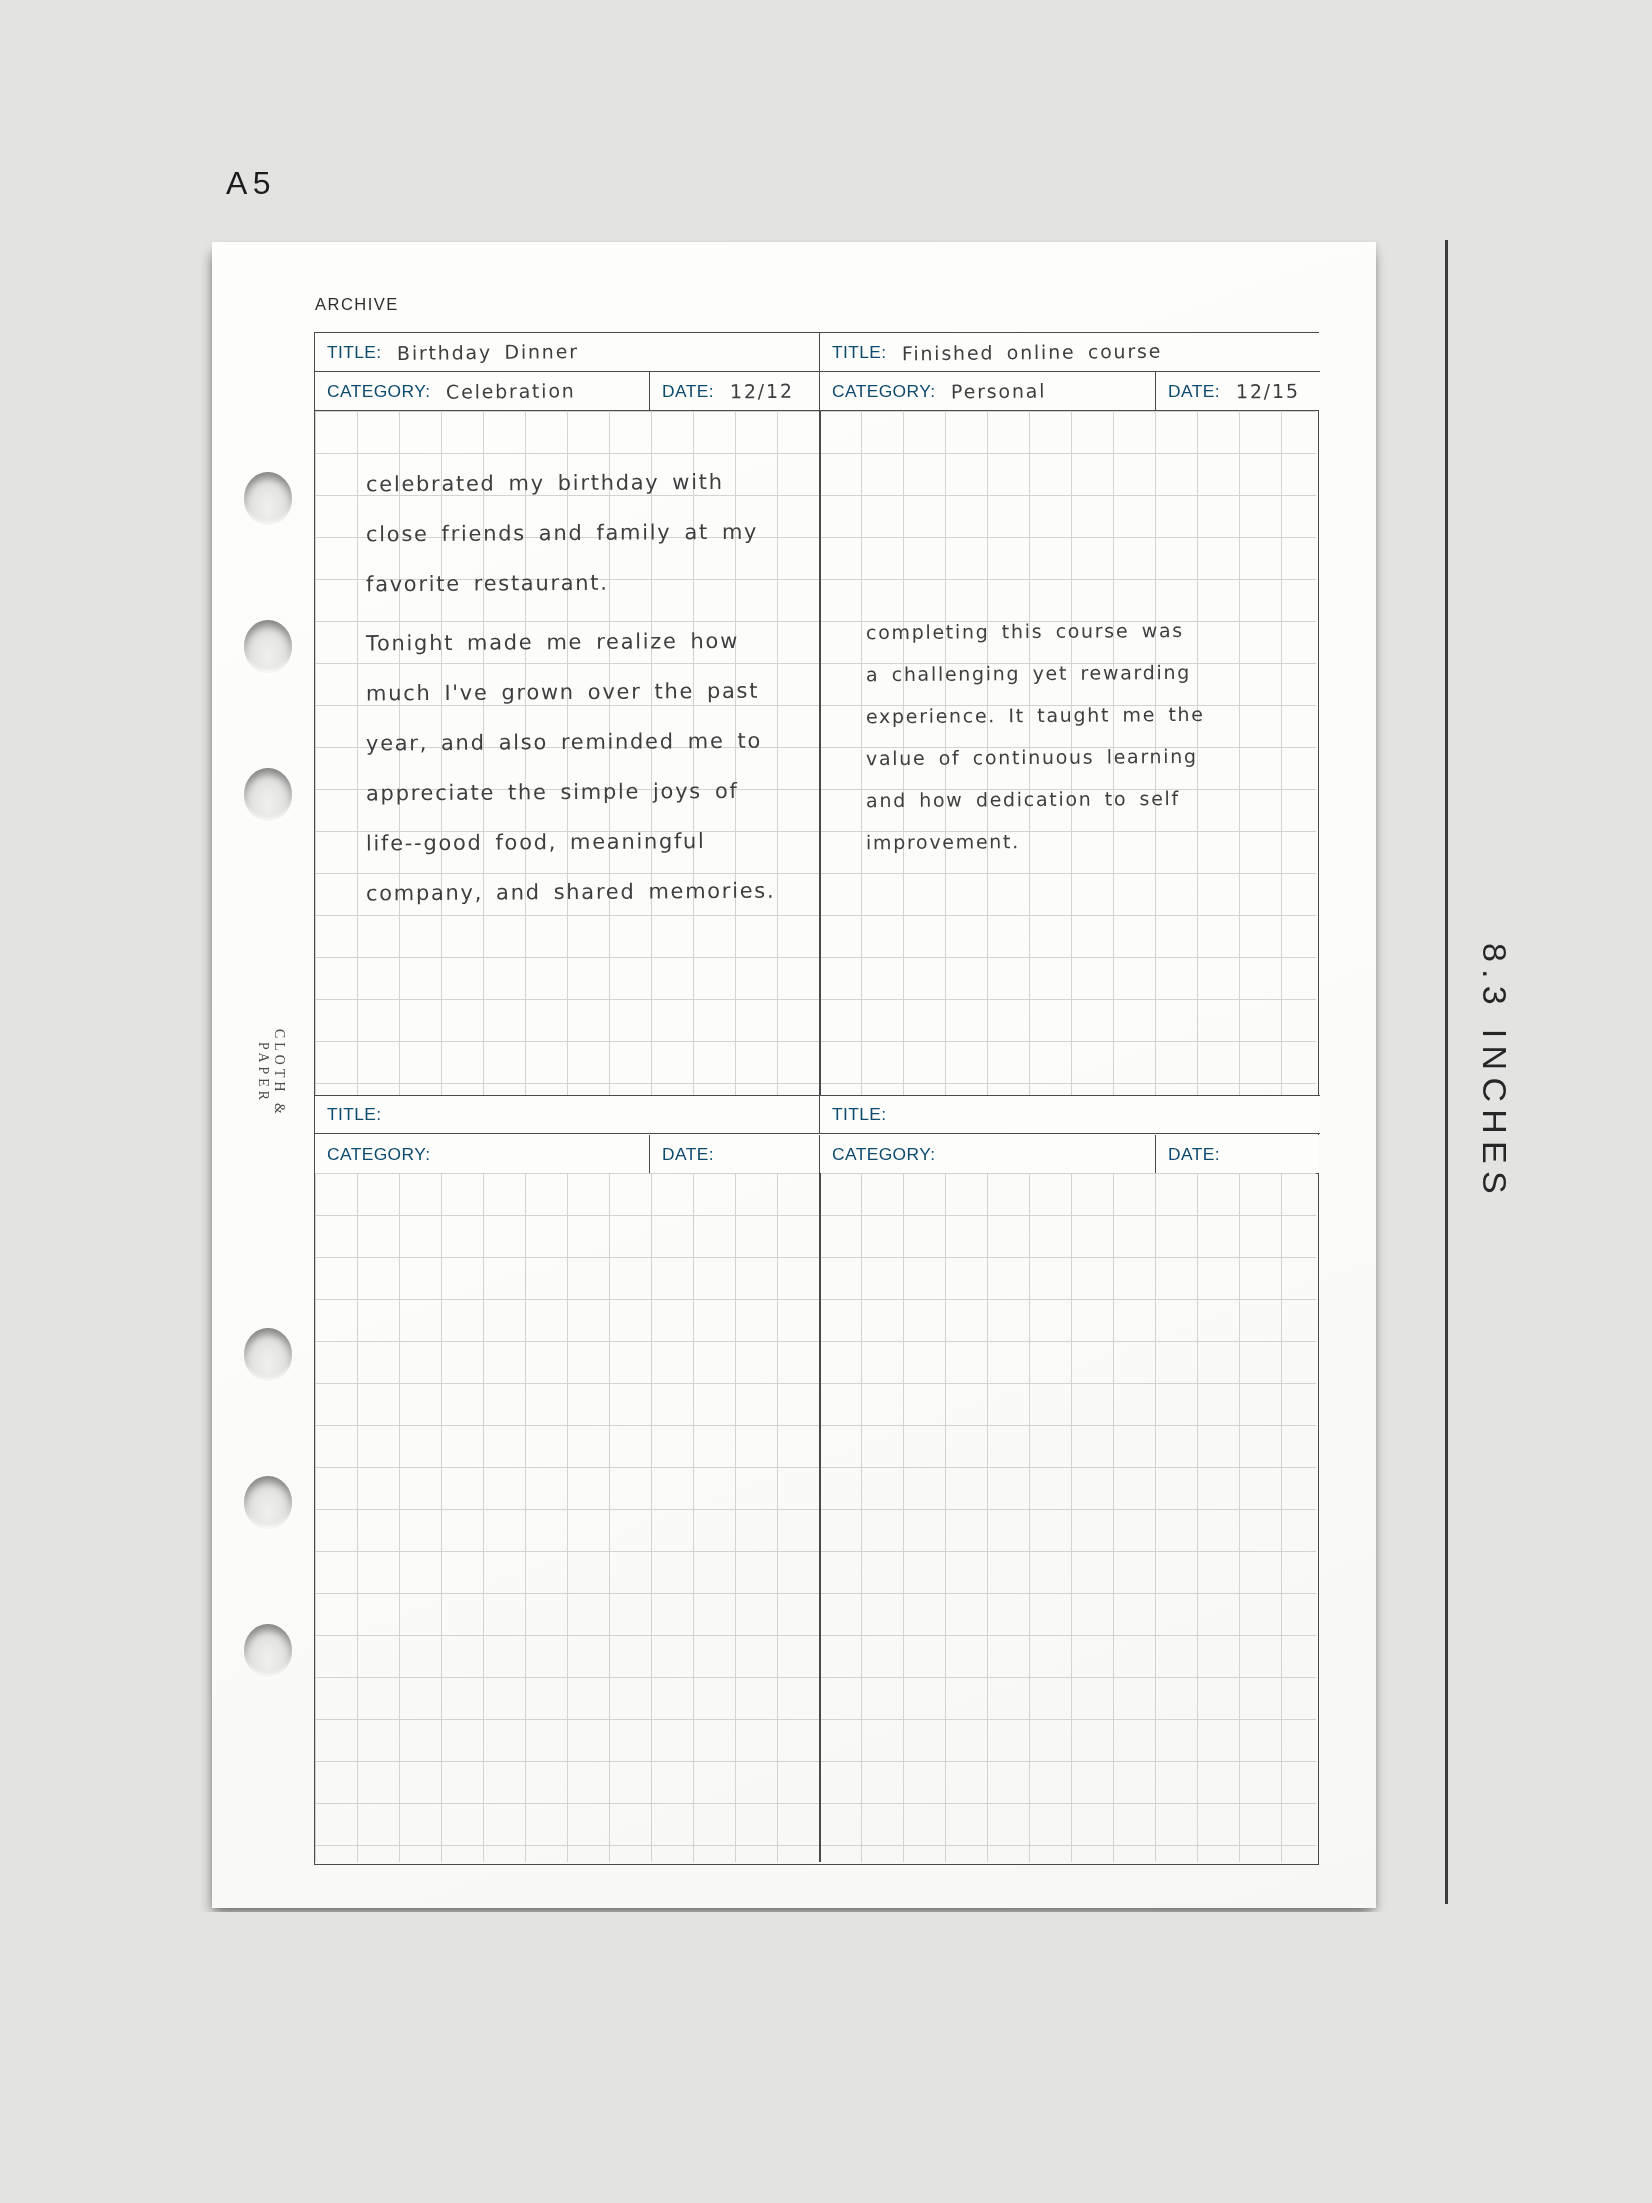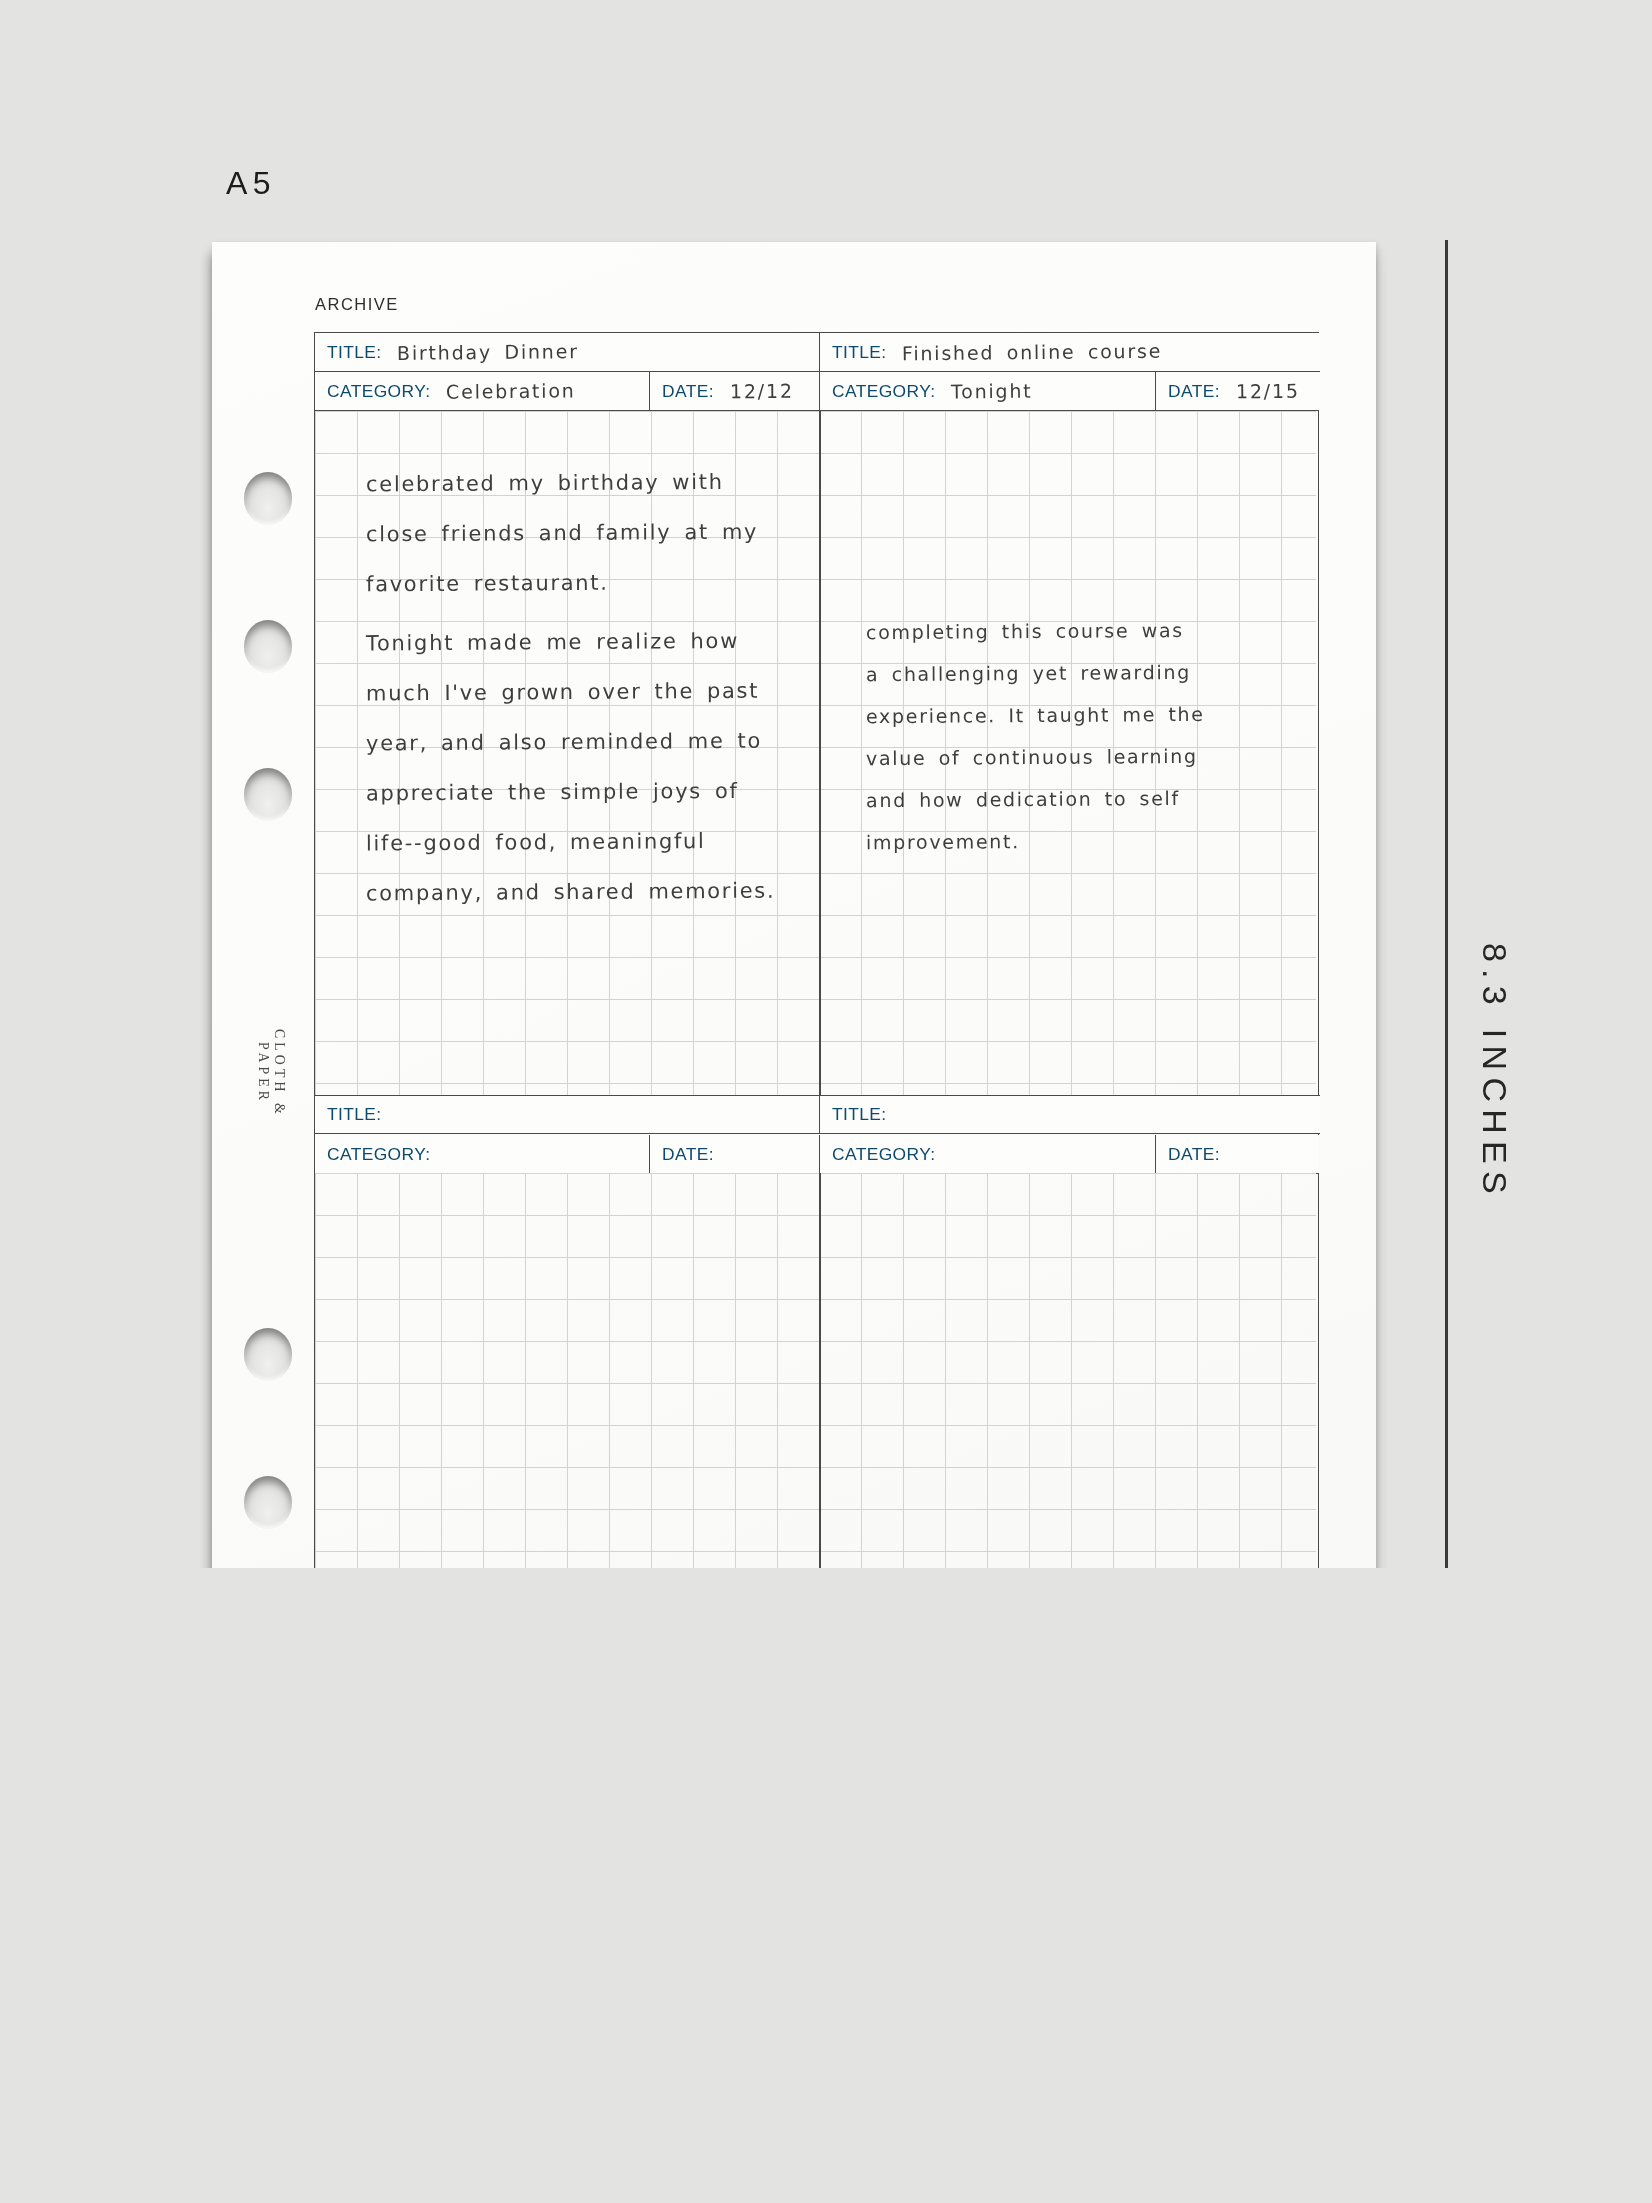--- a/index.html
+++ b/index.html
@@ -1,17 +1,17 @@
 <!DOCTYPE html>
 <html style="font-size:14.7px"><head>
 <meta charset="utf-8">
 <style>
   html,body{margin:0;padding:0;}
   body{background:#e3e4e2;font-family:"Liberation Sans",sans-serif;}
-  .canvas{position:relative;width:1653px;height:1568px;background:#e3e4e2;overflow:hidden;}
+  .canvas{position:relative;width:1653px;height:1912px;background:#e3e4e2;overflow:hidden;}
 
   
   .size-label{position:absolute;left:226px;top:165px;font-size:32px;letter-spacing:5.5px;
     color:#1c1c1c;font-weight:400;}
   .vline{position:absolute;left:1445px;top:240px;width:2.8px;height:1664px;background:#3b3b3b;}
   .height-label{position:absolute;left:1475px;top:1072px;transform:translateY(-50%);
     writing-mode:vertical-rl;font-size:34px;letter-spacing:7.3px;color:#262626;}
   .hline{position:absolute;left:226px;top:1966px;width:1165px;height:2.8px;background:#3b3b3b;}
   .width-label{position:absolute;left:808px;top:2002px;transform:translateX(-50%);
     font-size:34px;letter-spacing:7.3px;color:#262626;}
@@ -85,21 +85,21 @@
         <span class="lbl">DATE:</span>
         <span class="hand">12/12</span>
       </div>
 
       <div class="cell bb" style="left:505px;top:0;width:500px;height:39px">
         <span class="lbl">TITLE:</span>
         <span class="hand">Finished online course</span>
       </div>
       <div class="cell bb" style="left:505px;top:39px;width:335px;height:39px">
         <span class="lbl">CATEGORY:</span>
-        <span class="hand">Tonight</span>
+        <span class="hand">Personal</span>
       </div>
       <div class="cell bb bl" style="left:840px;top:39px;width:164px;height:39px">
         <span class="lbl">DATE:</span>
         <span class="hand">12/15</span>
       </div>
 
       <div class="grid-area" style="top:78px;height:684px">
         <div class="vdiv"></div>
       </div>
 

